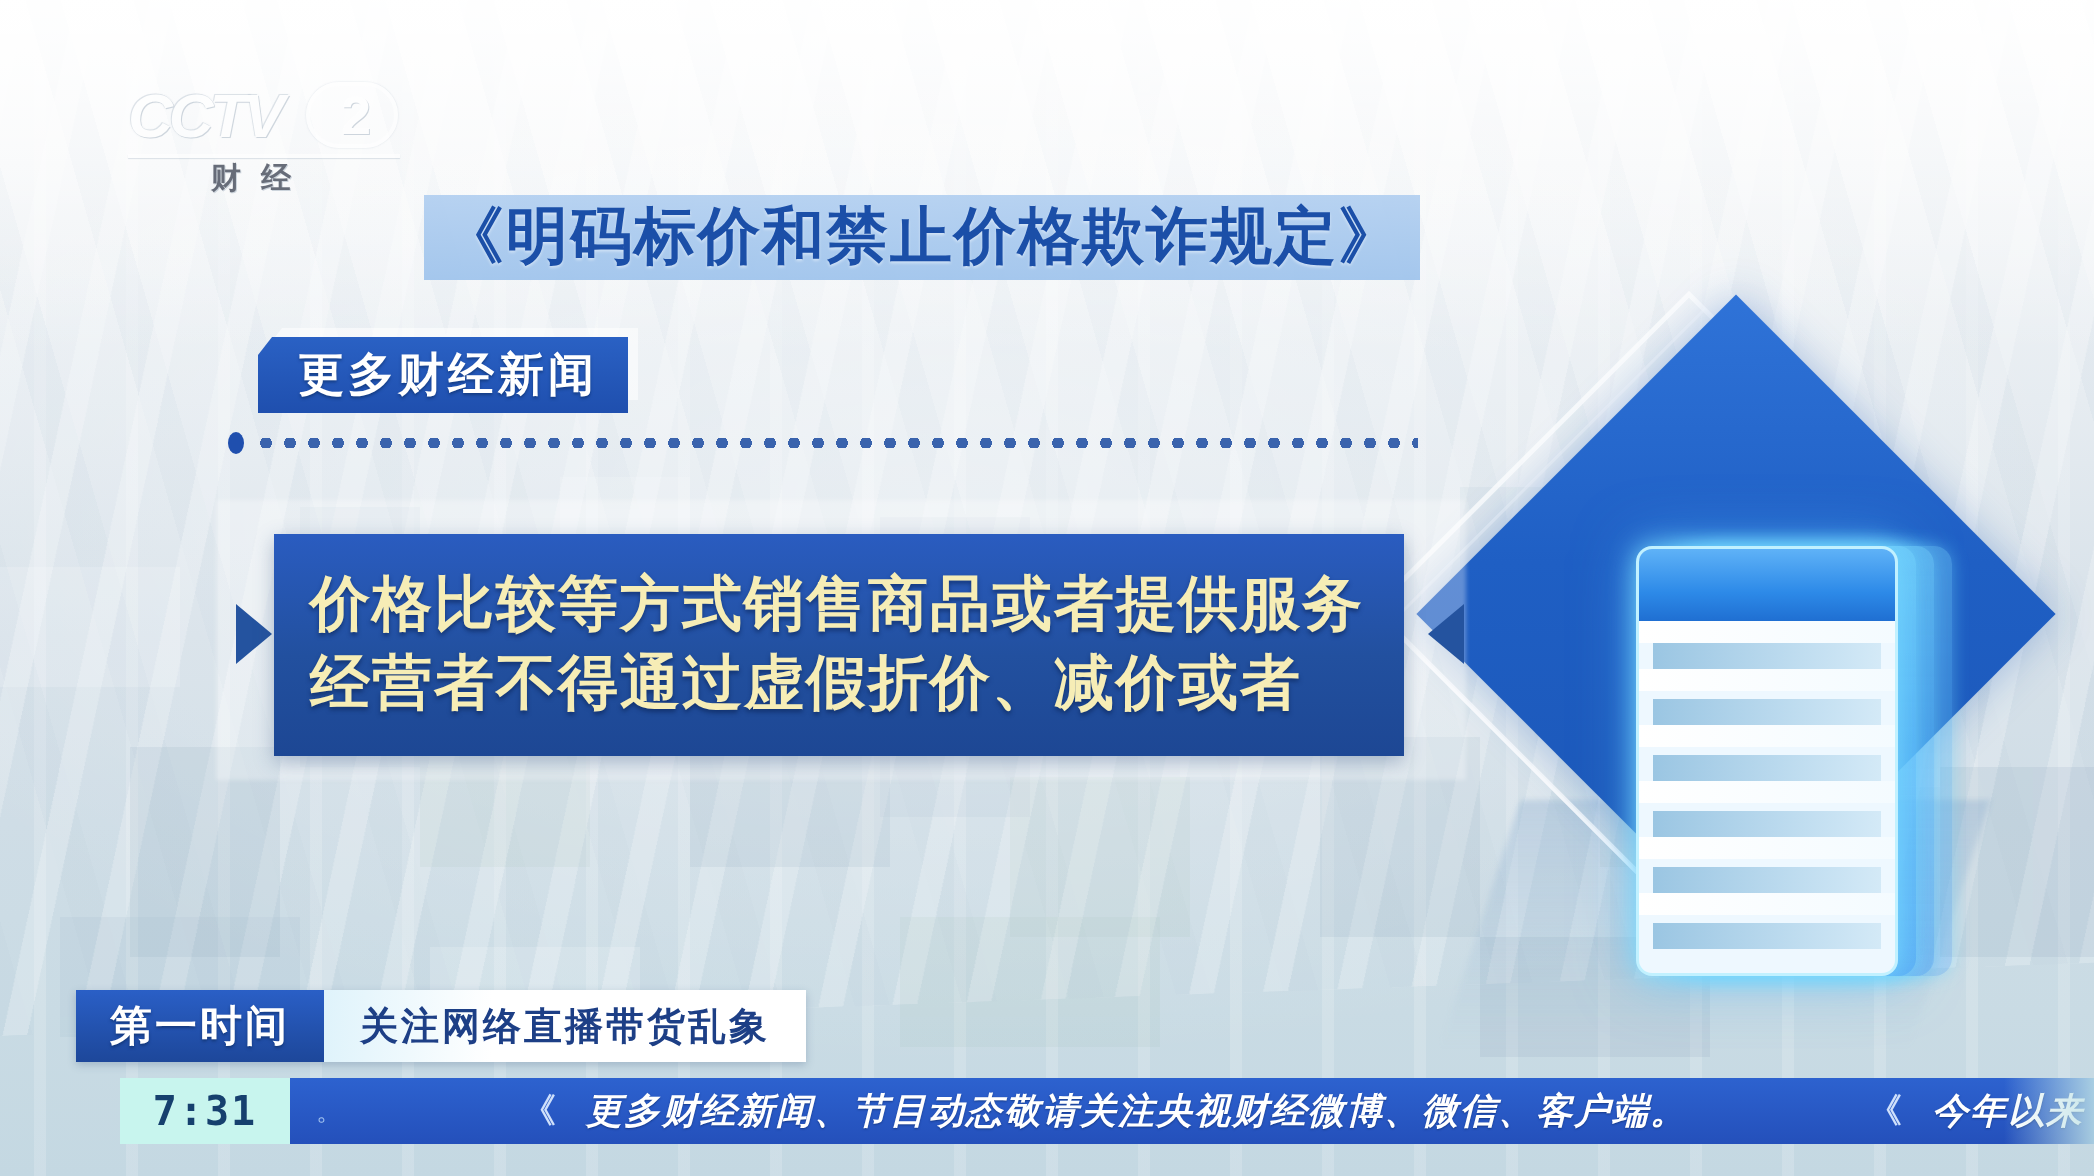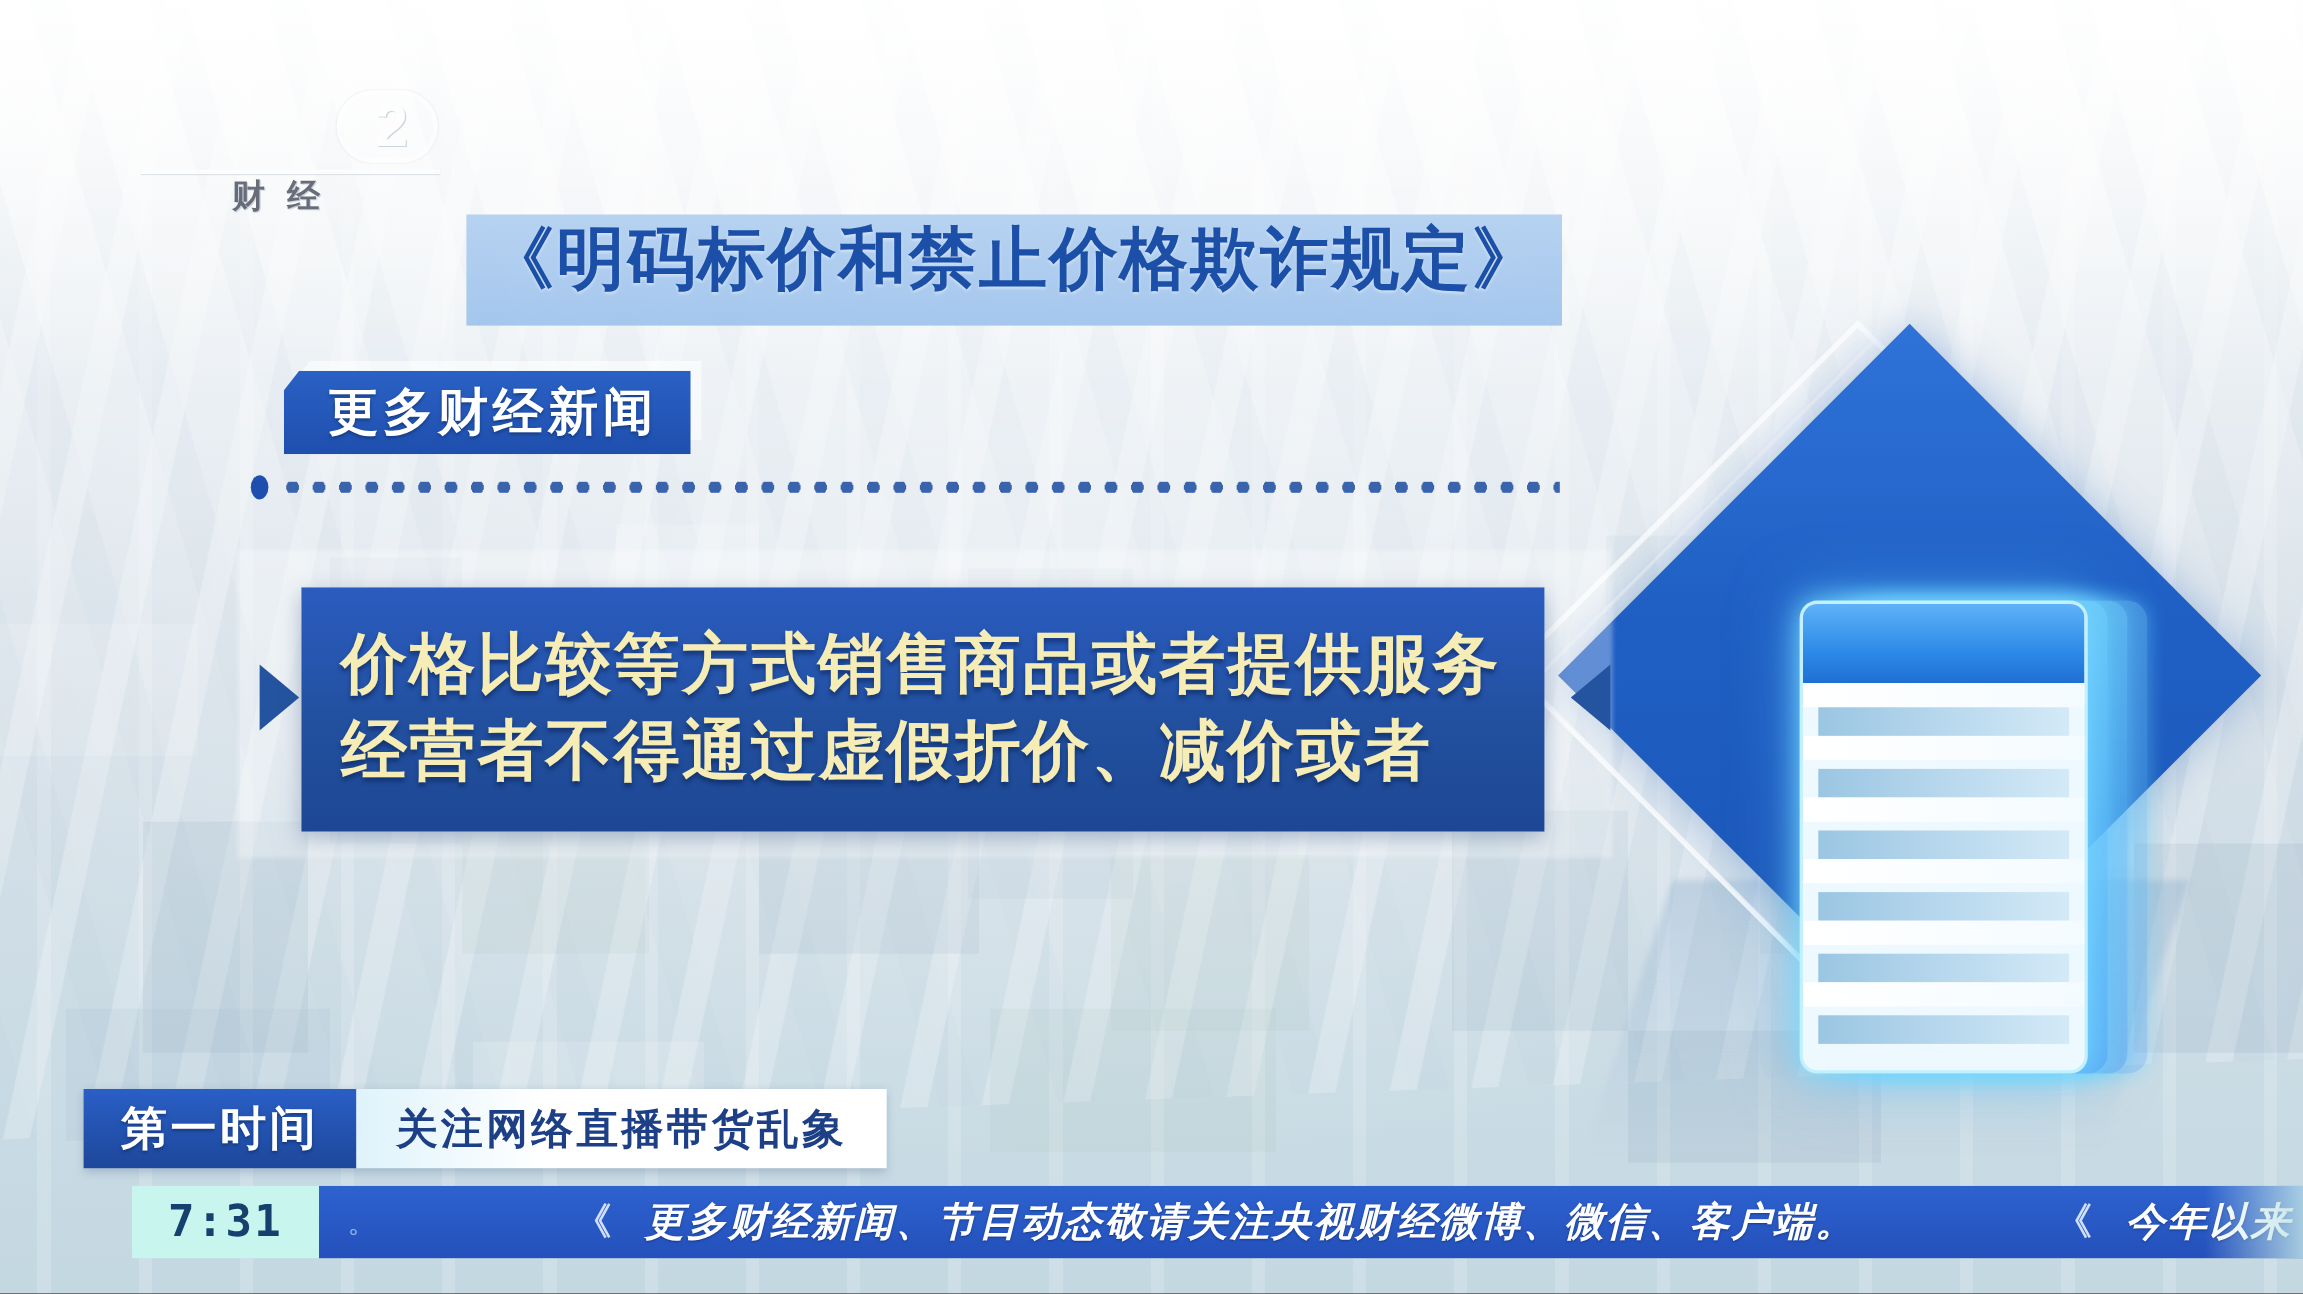--- a/index.html
+++ b/index.html
@@ -229,21 +229,21 @@
     width: 470px; height: 250px;
     background: linear-gradient(180deg, rgba(120,160,200,.30), rgba(120,160,200,0));
     transform: skewX(-18deg);
     filter: blur(3px);
   }
 
   
   #law-title {
     position: absolute;
     left: 424px; top: 195px;
-    padding: 6px 18px 26px 18px;
+    padding: 6px 18px 10px 18px;
     background: linear-gradient(180deg, rgba(176,206,240,.90), rgba(158,195,236,.92));
     color: #1b4fa8;
     font-size: 62px;
     font-weight: bold;
     letter-spacing: 2px;
     line-height: 1.12;
     white-space: nowrap;
     text-shadow: 0 2px 3px rgba(255,255,255,.45);
   }
 
@@ -481,20 +481,21 @@
         <div class="doc-line" style="top:262px;"></div>
         <div class="doc-gap" style="top:288px;"></div>
         <div class="doc-line" style="top:318px;"></div>
         <div class="doc-gap" style="top:344px;"></div>
         <div class="doc-line" style="top:374px;"></div>
       </div>
     </div>
   </div>
 
   <div id="logo">
+    <div class="cctv-text">CCTV</div>
     <div class="chan-badge"></div>
     <div class="chan-num">2</div>
     <div class="logo-rule"></div>
     <div class="logo-sub">财经</div>
   </div>
 
   <div id="law-title">《明码标价和禁止价格欺诈规定》</div>
 
   <div id="article-badge-ghost"></div>
   <div id="article-badge">更多财经新闻</div>

